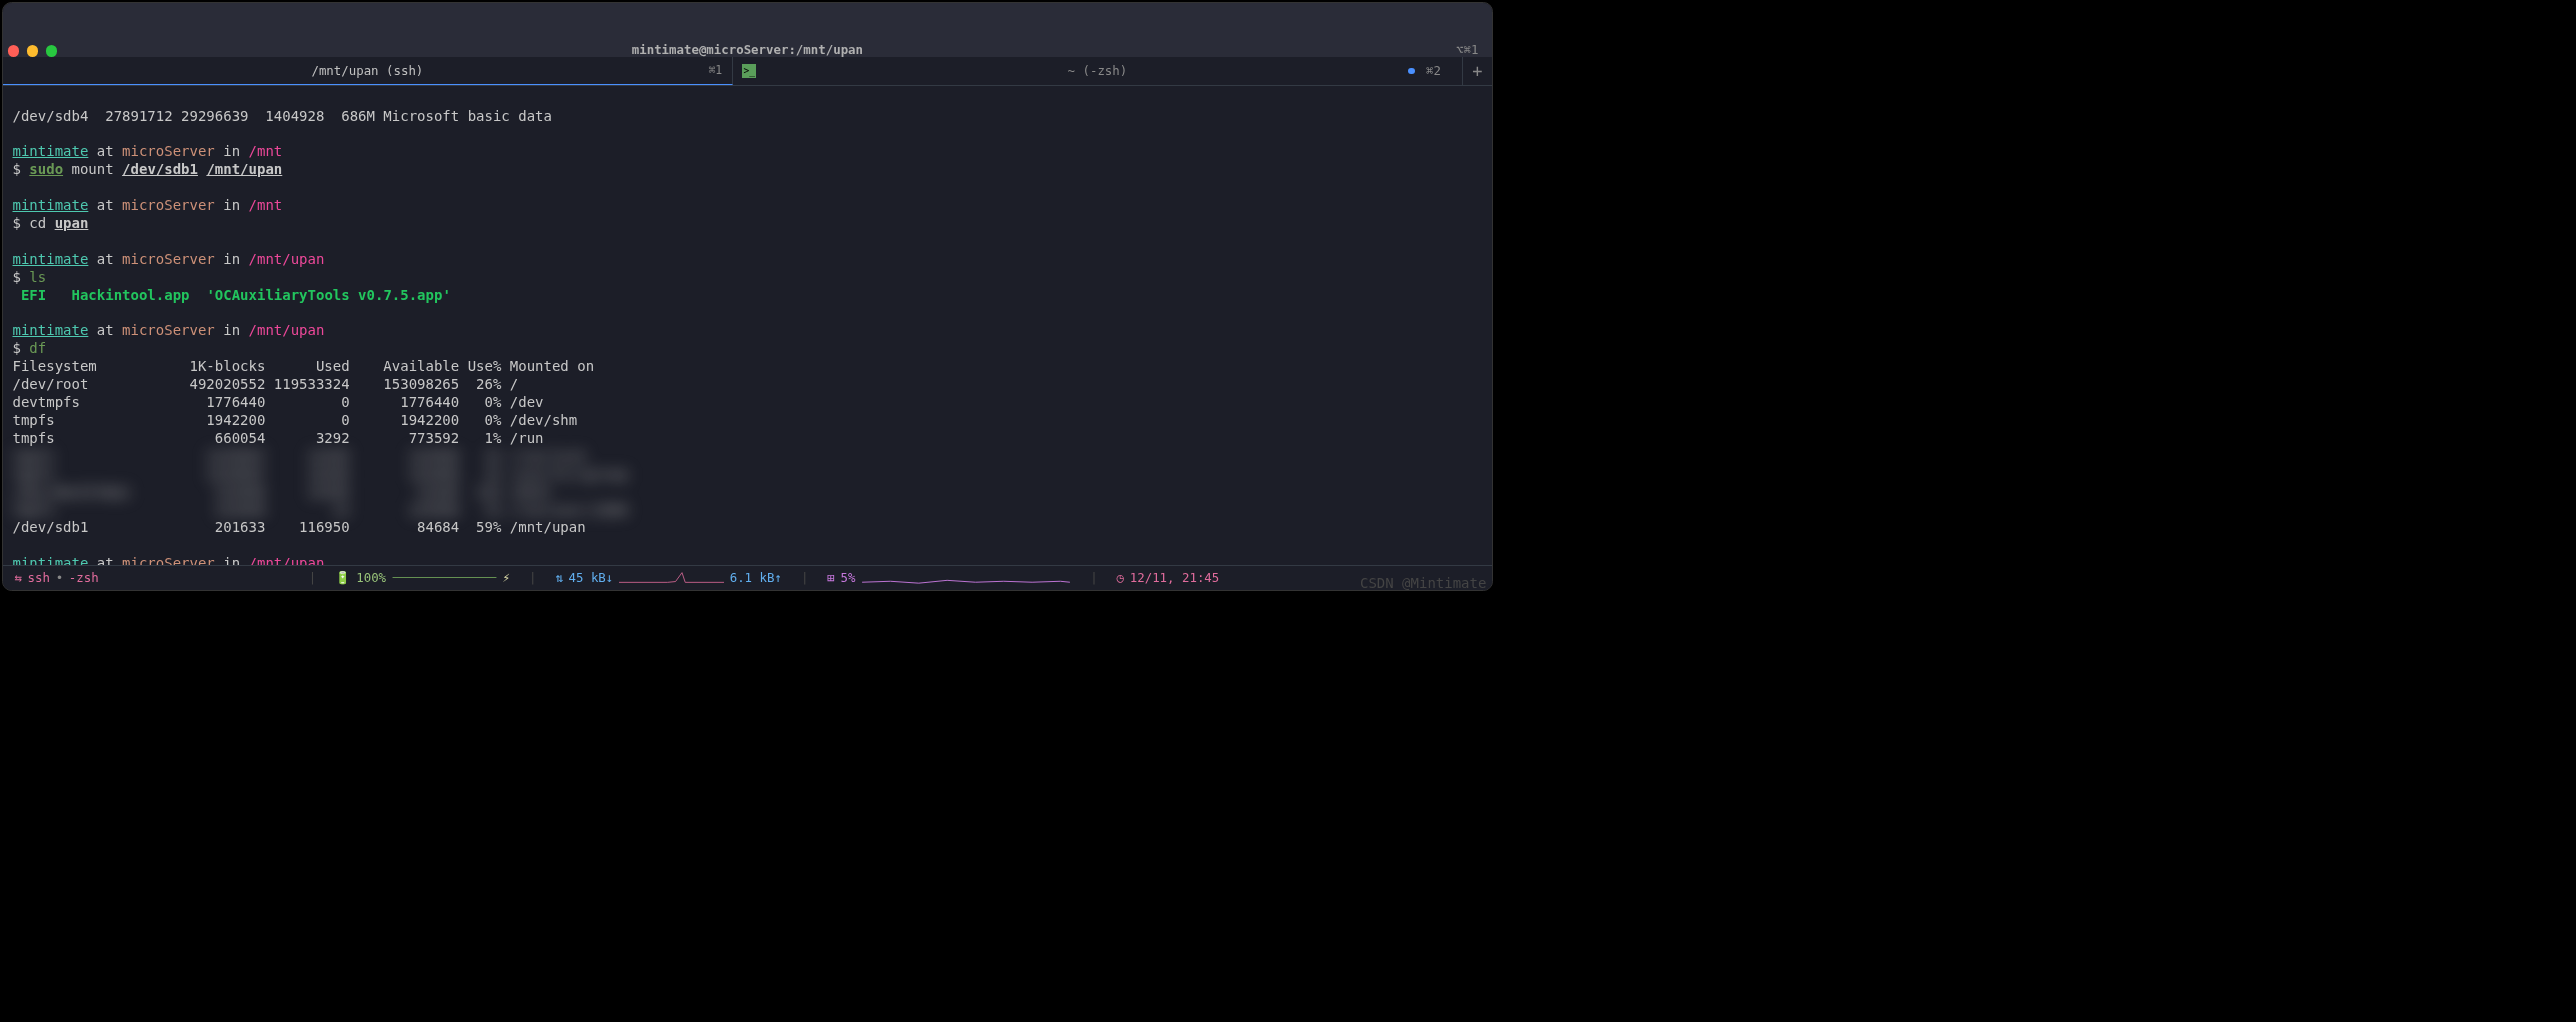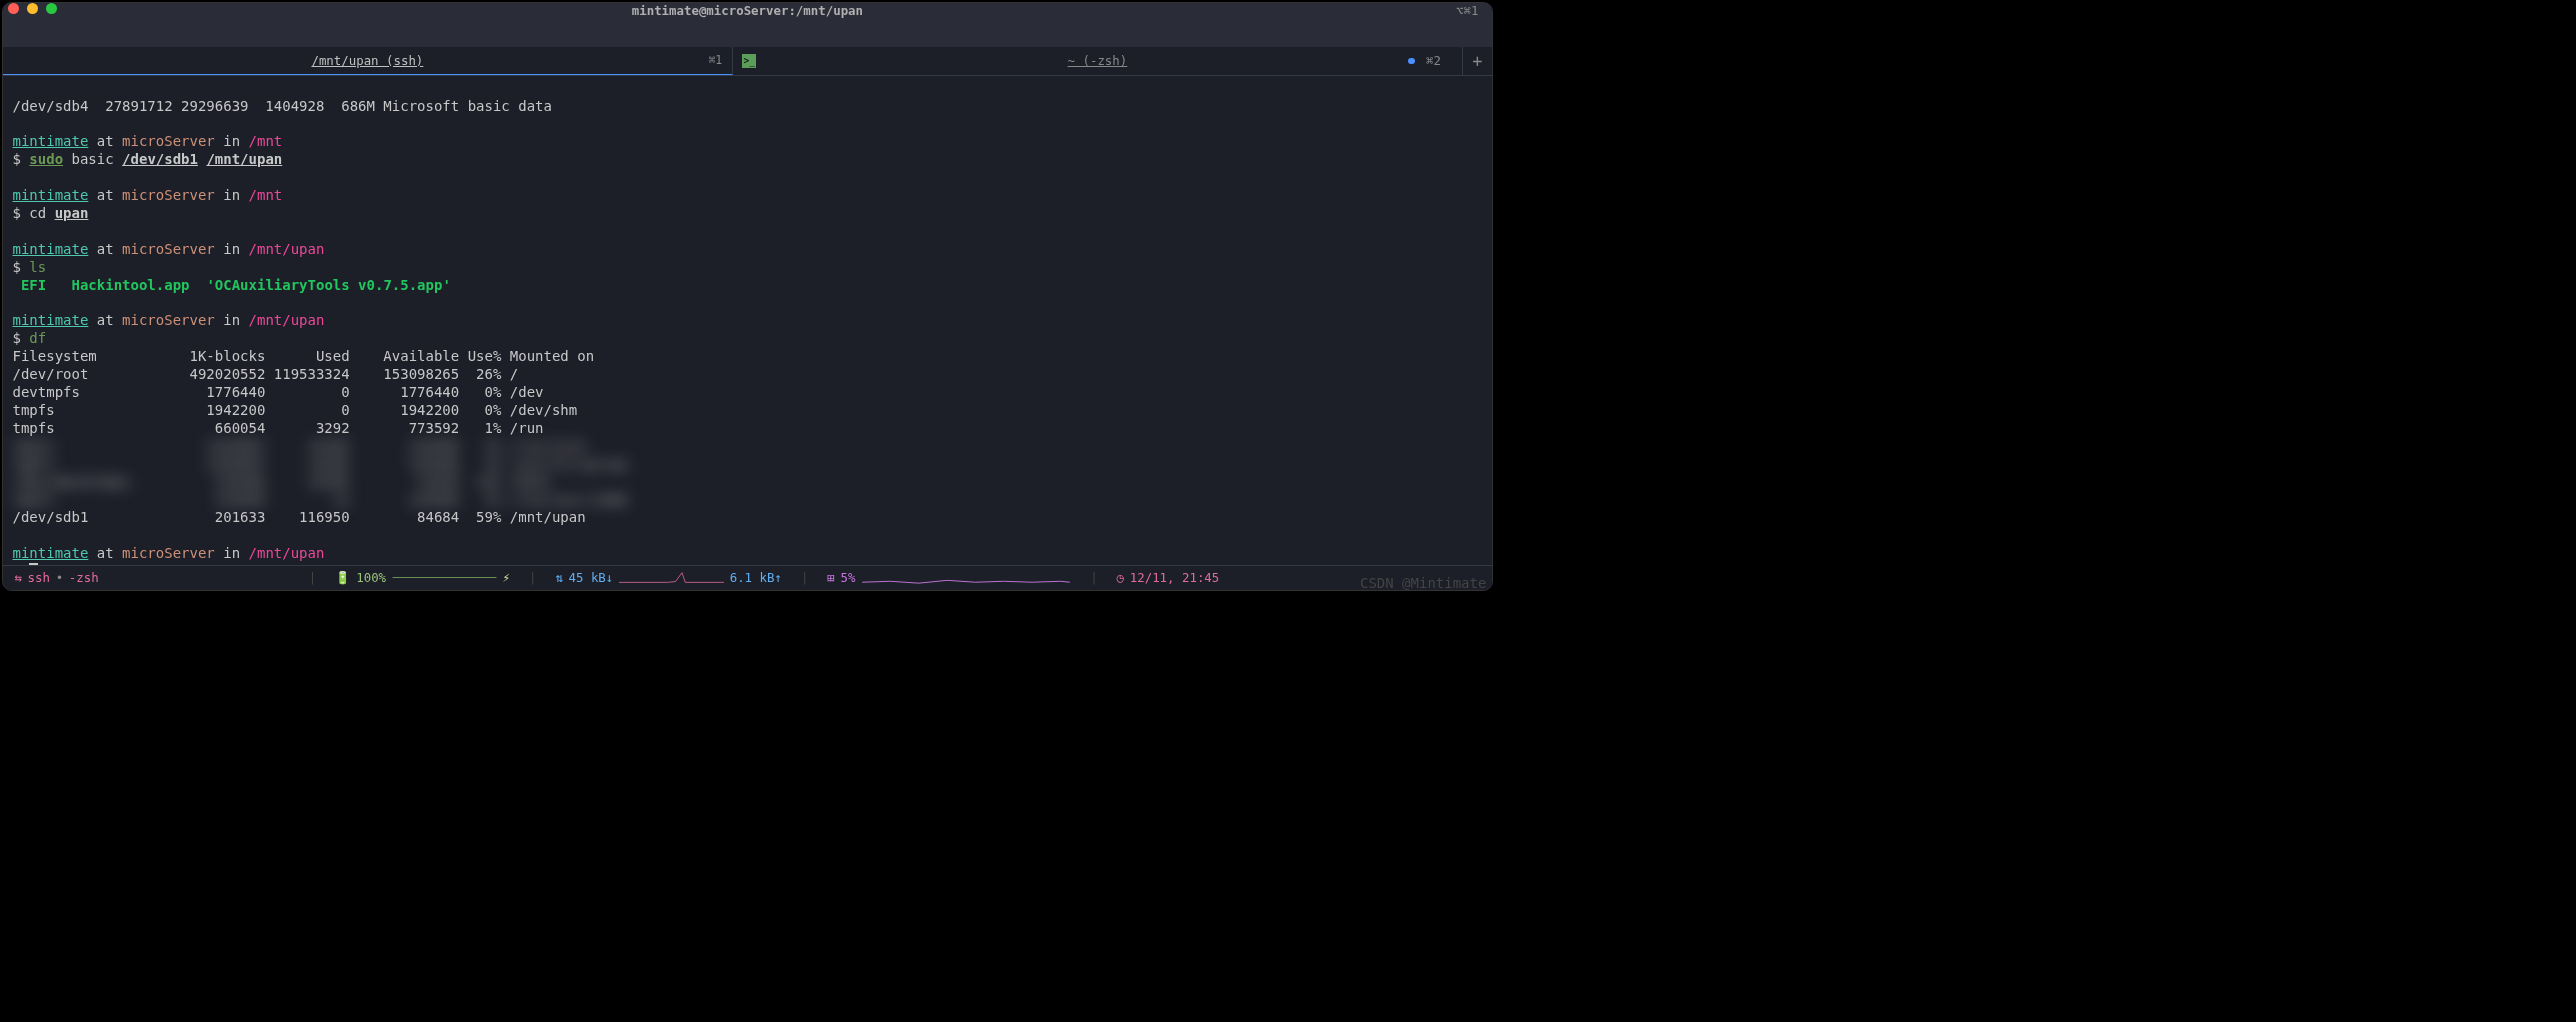--- a/index.html
+++ b/index.html
@@ -19,40 +19,40 @@
     width: 1491px;
     height: 589px;
     margin: 1.9px;
     overflow: hidden;
     display: flex;
     flex-direction: column;
     border: 1px solid #333;
   }
   .titlebar {
     background: #2a2c38;
-    height: 44px;
+    height: 54px;
     display: flex;
-    align-items: flex-start;
+    align-items: flex-end;
     position: relative;
     padding: 0 1px;
   }
   .traffic-lights { display: flex; gap: 7.6px; margin-left: 3.8px; }
   .light { width: 11.5px; height: 11.5px; border-radius: 50%; }
   .light.red { background: #ff5f57; }
   .light.yellow { background: #febc2e; }
   .light.green { background: #28c840; }
   .win-title {
     position: absolute; left: 50%; transform: translateX(-50%);
     color: #b0b0b0; font-size: 12.4px; font-weight: 600;
   }
   .win-right { position: absolute; right: 13.4px; color: #888; font-size: 12.4px; font-family: monospace; }
   .tabbar { display: flex; background: #1c1e28; height: 29px; border-bottom: 1px solid #333a44; }
   .tab {
     flex: 1; display: flex; align-items: center; justify-content: center;
-    position: relative; color: #888; font-size: 12.4px; border-right: 1px solid #333a44; text-decoration: underline;
+    position: relative; color: #888; font-size: 12.4px; border-right: 1px solid #333a44;
   }
   .tab.active { background: #1c1e28; color: #c0c0c0; border-bottom: 1px solid #4a90ff; }
   .tab .shortcut { position: absolute; right: 9.6px; font-size: 11.5px; color: #888; }
   .tab .iconbox { position: absolute; left: 9.6px; width: 13.4px; height: 13.4px; background:#5a9e5a; display:flex; align-items:center; justify-content:center; font-size:9.6px; color:#000;}
   .tab .dot { width:6.7px; height:6.7px; border-radius:50%; background:#4a90ff; margin-right:5.7px;}
   .tab.inactive .shortcut-right { position:absolute; right:21px; display:flex; align-items:center; gap:5.7px;}
   .tab-add { width: 29px; display:flex; align-items:center; justify-content:center; color:#888; font-size:17px;}
   .terminal {
     flex: 1; padding: 3.8px 9.6px 0 9.6px; overflow: hidden;
     line-height: 1.28; white-space: pre; font-size: 14px;
@@ -113,21 +113,21 @@
         <span>⌘2</span>
       </span>
     </div>
     <div class="tab-add">+</div>
   </div>
 
   <div class="terminal">
 <span class="c-white">/dev/sdb4  27891712 29296639  1404928  686M Microsoft basic data</span>
 
 <span class="c-cyan">mintimate</span> <span class="c-white">at</span> <span class="c-orange">microServer</span> <span class="c-white">in</span> <span class="c-yellow">/mnt</span>
-<span class="c-white">$ </span><span class="c-green underline">sudo</span> <span class="c-white">basic</span> <span class="c-white underline">/dev/sdb1</span> <span class="c-white underline">/mnt/upan</span>
+<span class="c-white">$ </span><span class="c-green underline">sudo</span> <span class="c-white">mount</span> <span class="c-white underline">/dev/sdb1</span> <span class="c-white underline">/mnt/upan</span>
 
 <span class="c-cyan">mintimate</span> <span class="c-white">at</span> <span class="c-orange">microServer</span> <span class="c-white">in</span> <span class="c-yellow">/mnt</span>
 <span class="c-white">$ </span><span class="c-white">cd</span> <span class="c-white underline">upan</span>
 
 <span class="c-cyan">mintimate</span> <span class="c-white">at</span> <span class="c-orange">microServer</span> <span class="c-white">in</span> <span class="c-yellow">/mnt/upan</span>
 <span class="c-white">$ </span><span class="c-green">ls</span>
 <span class="c-brightblue"> EFI</span>   <span class="c-brightblue">Hackintool.app</span>  <span class="c-brightblue">'OCAuxiliaryTools v0.7.5.app'</span>
 
 <span class="c-cyan">mintimate</span> <span class="c-white">at</span> <span class="c-orange">microServer</span> <span class="c-white">in</span> <span class="c-yellow">/mnt/upan</span>
 <span class="c-white">$ </span><span class="c-green">df</span>

